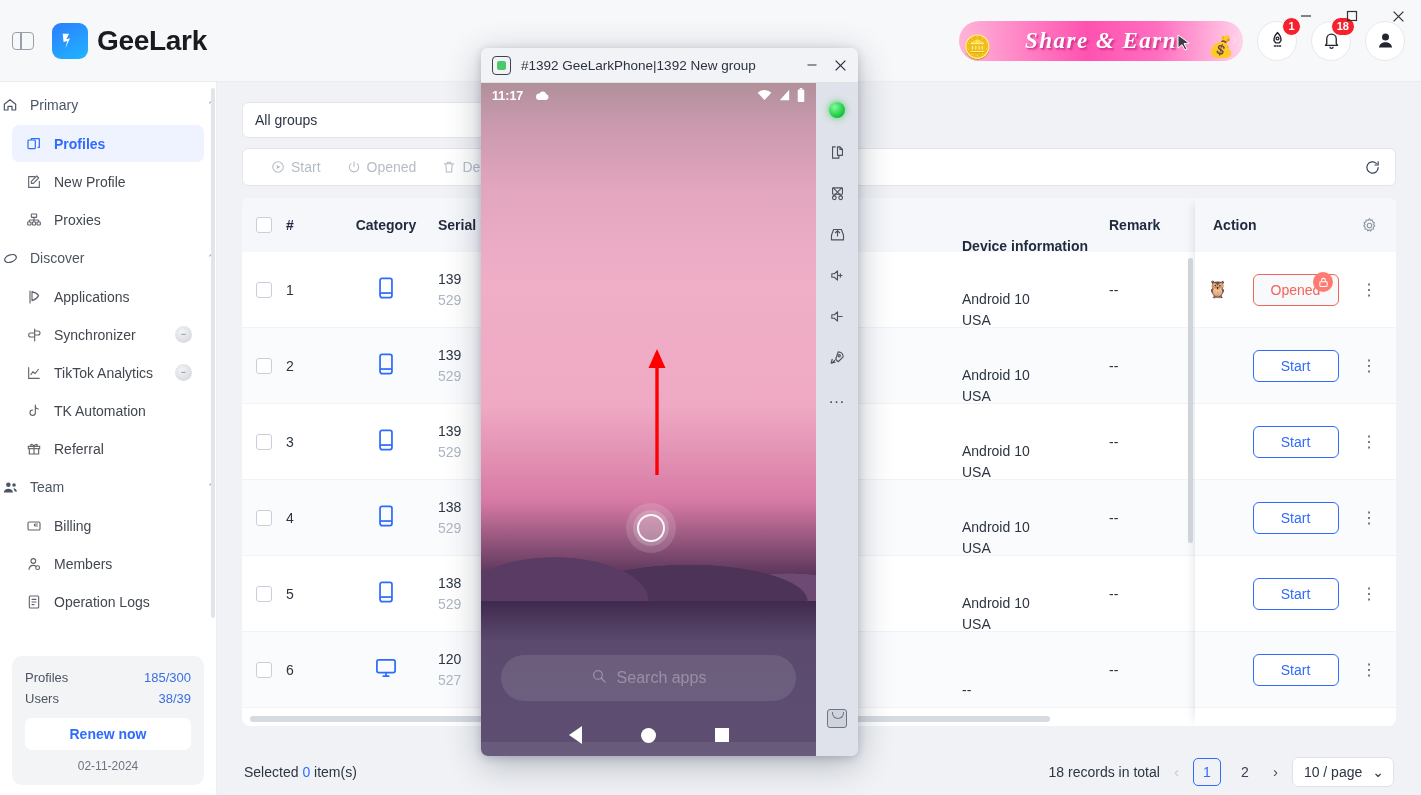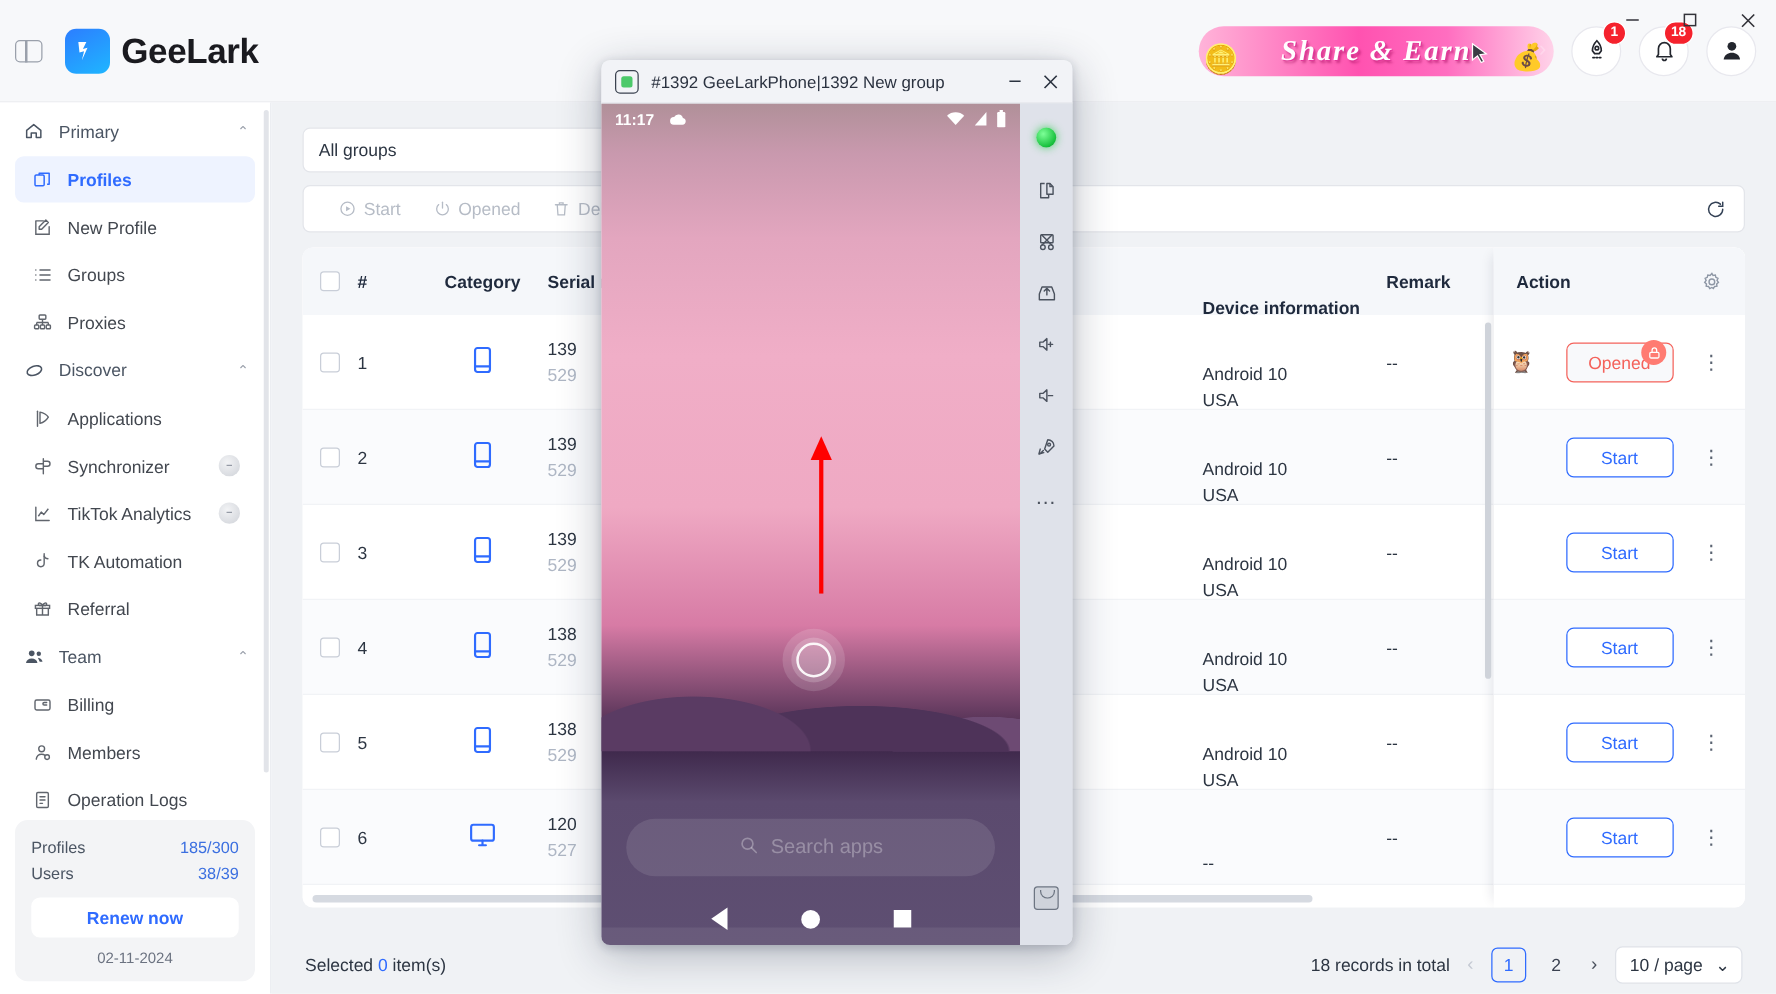--- a/index.html
+++ b/index.html
@@ -80,21 +80,21 @@
   }
 
   
   .sidebar {
     position: absolute; left: 0; top: 82px; width: 217px; height: 713px;
     background: #fff; border-right: 1px solid #eceef2;
     display: flex; flex-direction: column;
   }
   .nav { flex: 1; overflow: hidden; padding-top: 4px; position: relative; }
   .nav-group {
-    display: flex; align-items: center; height: 38px; padding: 0 17px;
+    display: flex; align-items: center; height: 38px; padding: 0 0;
     color: #4b5563; font-size: 14px; cursor: pointer;
   }
   .nav-group .g-ico { width: 20px; display: flex; justify-content: center; flex: none; }
   .nav-group .g-label { margin-left: 10px; flex: 1; }
   .nav-group .g-chev { color: #9aa0ab; font-size: 11px; }
   .nav-item {
     display: flex; align-items: center; height: 37px; margin: 1px 12px;
     padding: 0 12px; border-radius: 7px; color: #42474f; font-size: 14px;
     cursor: pointer;
   }
@@ -445,28 +445,20 @@
         <span class="n-label">Profiles</span>
       </div>
       <div class="nav-item">
         <span class="n-ico">
           <svg width="16" height="16" viewBox="0 0 24 24" fill="none" stroke="currentColor" stroke-width="1.7">
               <path d="M4 4h9M4 4v16h16v-9" stroke-linecap="round"></path>
               <path d="M11 14l8-8-3-3-8 8v3z" stroke-linejoin="round"></path>
             </svg>
         </span>
         <span class="n-label">New Profile</span>
-      </div>
-      <div class="nav-item">
-        <span class="n-ico">
-          <svg width="16" height="16" viewBox="0 0 24 24" stroke="currentColor" stroke-width="1.8" stroke-linecap="round">
-              <path d="M9 6h12M9 12h12M9 18h12M4 6h.01M4 12h.01M4 18h.01"></path>
-            </svg>
-        </span>
-        <span class="n-label">Groups</span>
       </div>
       <div class="nav-item">
         <span class="n-ico">
           <svg width="16" height="16" viewBox="0 0 24 24" fill="none" stroke="currentColor" stroke-width="1.7">
               <rect x="8" y="3" width="8" height="5" rx="1"></rect>
               <path d="M12 8v4M5 12h14M5 12v3M12 12v3M19 12v3"></path>
               <rect x="2.5" y="15" width="5" height="4.5" rx="1"></rect>
               <rect x="9.5" y="15" width="5" height="4.5" rx="1"></rect>
               <rect x="16.5" y="15" width="5" height="4.5" rx="1"></rect>
             </svg>

